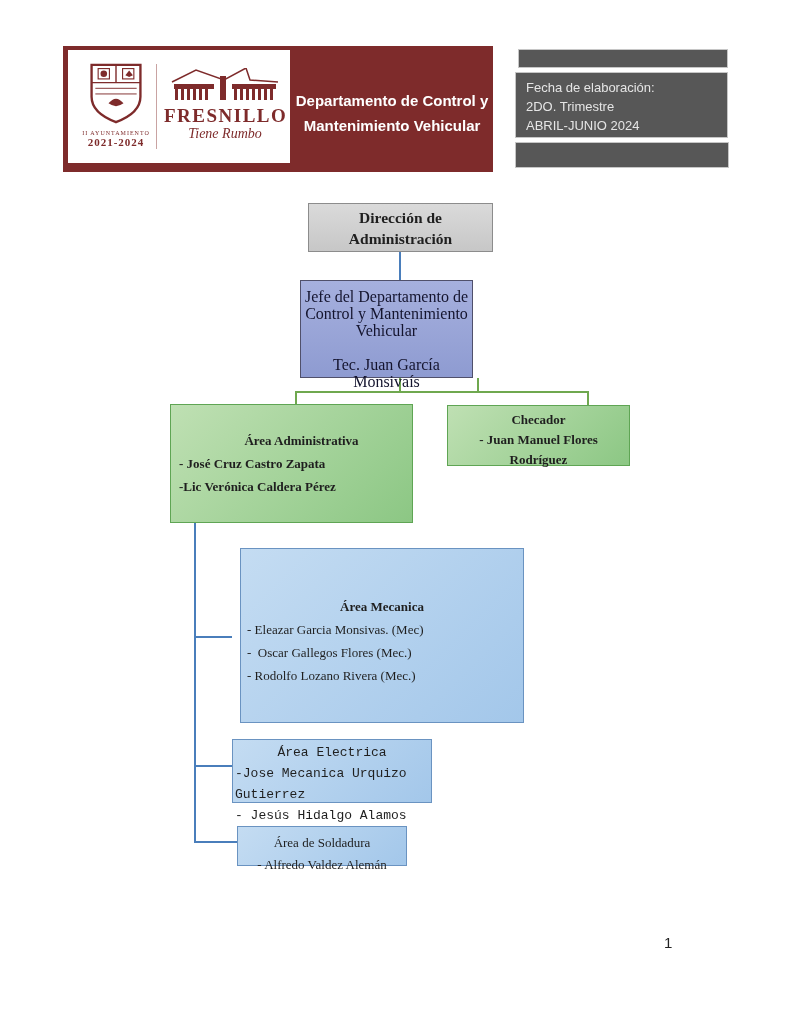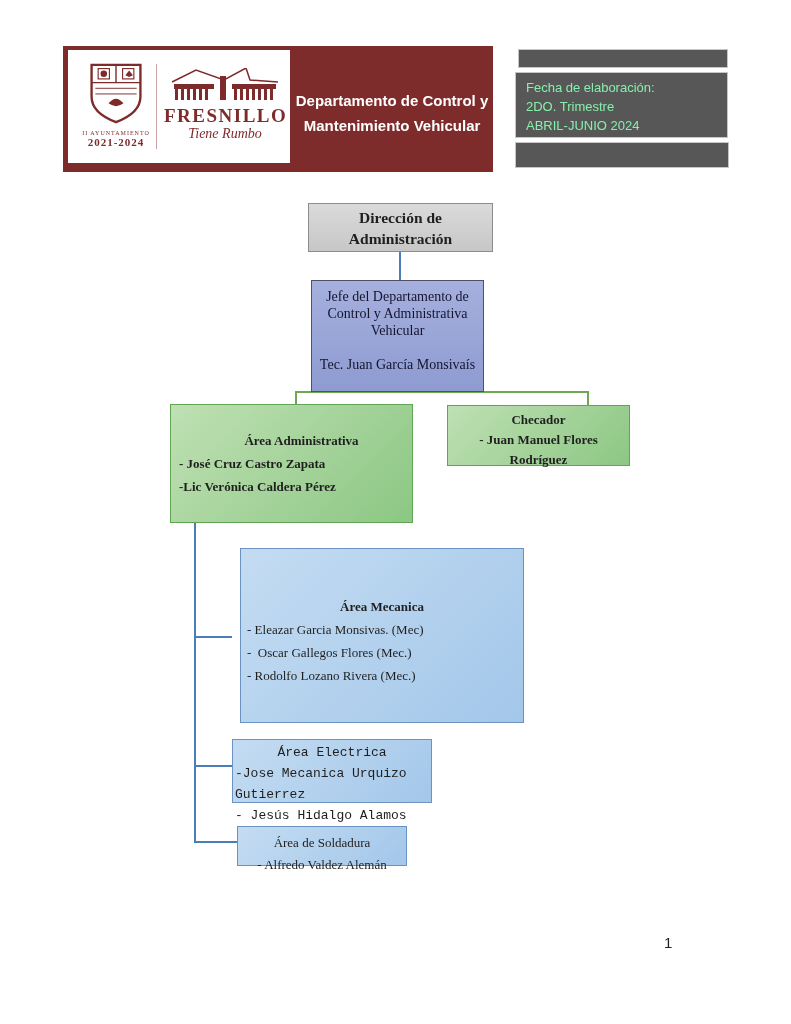--- a/index.html
+++ b/index.html
@@ -13,42 +13,42 @@
   .dept-title{
     position:absolute;left:230px;top:42px;width:198px;text-align:center;
     color:#ffffff;font-family:"Liberation Sans", sans-serif;font-weight:bold;
     font-size:15px;line-height:25px;
   }
   .gray-bar{position:absolute;background:#575757;border:1px solid #c6c6c6;box-sizing:border-box;}
   .gray-bar.one{left:518px;top:49px;width:210px;height:19px;}
   .gray-bar.two{left:515px;top:72px;width:213px;height:66px;}
   .gray-bar.three{left:515px;top:142px;width:214px;height:26px;}
   .date-text{
-    position:absolute;left:10px;top:5px;color:#86efac;
+    position:absolute;left:10px;top:5px;color:#e5e5e5;
     font-family:"Liberation Sans", sans-serif;font-size:13px;line-height:19px;
   }
   
   .shield-wrap{position:absolute;left:12px;top:12px;width:72px;text-align:center;color:#7e2b2b;}
   .ayto{font-size:6px;letter-spacing:1px;margin-top:2px;font-family:"Liberation Serif",serif;}
   .years{font-size:11px;font-weight:bold;letter-spacing:1px;font-family:"Liberation Serif",serif;}
   .logo-divider{position:absolute;left:88px;top:14px;width:1px;height:85px;background:#c9a3a2;}
   .wordmark{position:absolute;left:96px;top:18px;width:122px;text-align:center;color:#7e2b2b;}
   .city-name{font-size:19px;font-weight:bold;letter-spacing:1.5px;line-height:20px;}
   .slogan{font-size:14px;font-style:italic;line-height:16px;font-family:"Liberation Serif",serif;}
   
   .node{position:absolute;box-sizing:border-box;color:#1f1f1f;}
   .direccion{
     left:308px;top:203px;width:185px;height:49px;
     background:linear-gradient(#dadada,#c7c7c7);border:1.5px solid #8c8c8c;
     font-size:15.5px;font-weight:bold;line-height:21px;text-align:center;padding-top:3px;
   }
   .jefe{
-    left:311px;top:280px;width:173px;height:112px;
+    left:300px;top:280px;width:173px;height:98px;
     background:linear-gradient(#a6b0de,#8e9bd1);border:1.5px solid #50506b;
-    font-size:14px;line-height:17px;text-align:center;padding-top:7px;color:#14142e;
+    font-size:16px;line-height:17px;text-align:center;padding-top:7px;color:#14142e;
   }
   .green-node{
     background:linear-gradient(135deg,#bfe0b3,#8cc784);border:1.5px solid #5fa554;
     font-size:13px;
     font-weight:bold;
   }
   .blue-node{
     background:linear-gradient(135deg,#c4dcf2,#a3c7ea);border:1.5px solid #6a93c1;
     font-size:13px;
   }
@@ -155,21 +155,21 @@
   <div class="line blue-line l-stub-elec"></div>
   <div class="line blue-line l-stub-sold"></div>
 
   <div class="node direccion">
     <div>Dirección de</div>
     <div>Administración</div>
   </div>
 
   <div class="node jefe">
     <div>Jefe del Departamento de</div>
-    <div>Control y Administrativa</div>
+    <div>Control y Mantenimiento</div>
     <div>Vehicular</div>
     <div>&nbsp;</div>
     <div>Tec. Juan García Monsivaís</div>
   </div>
 
   <div class="node green-node admin">
     <div class="title">Área Administrativa</div>
     <div class="member">- José Cruz Castro Zapata</div>
     <div class="member">-Lic Verónica Caldera Pérez</div>
   </div>

